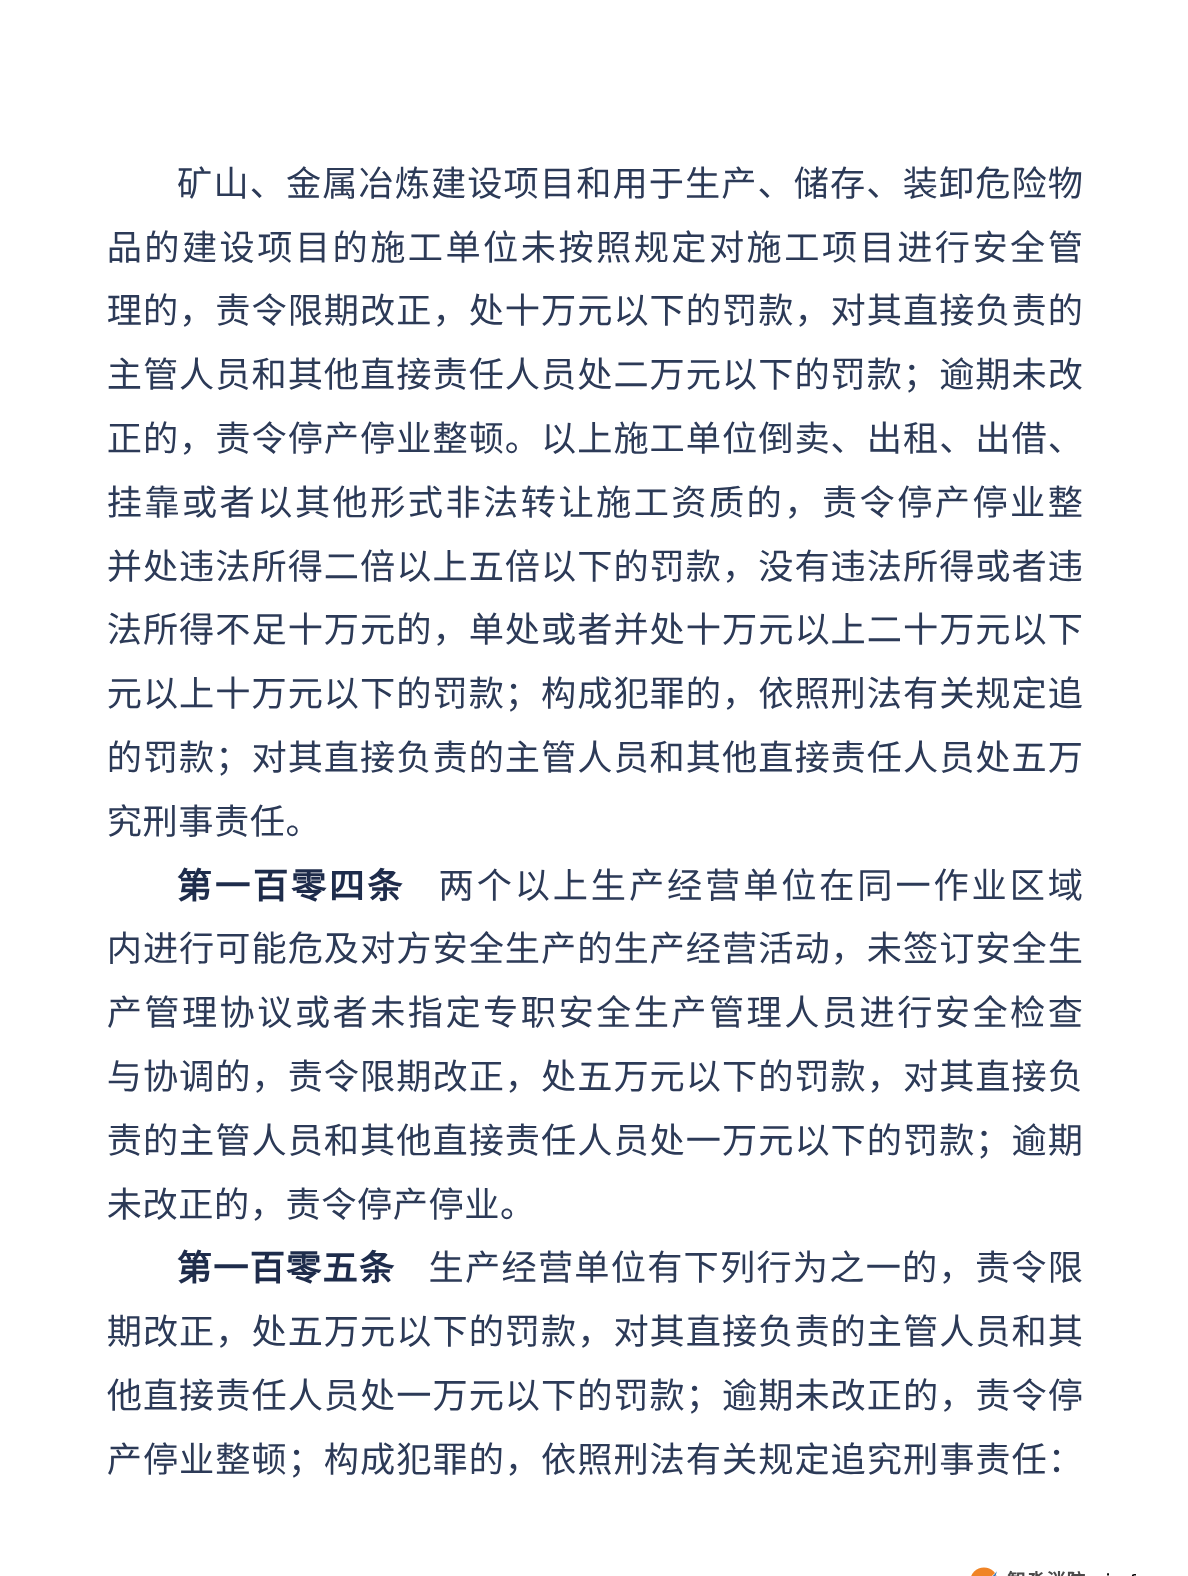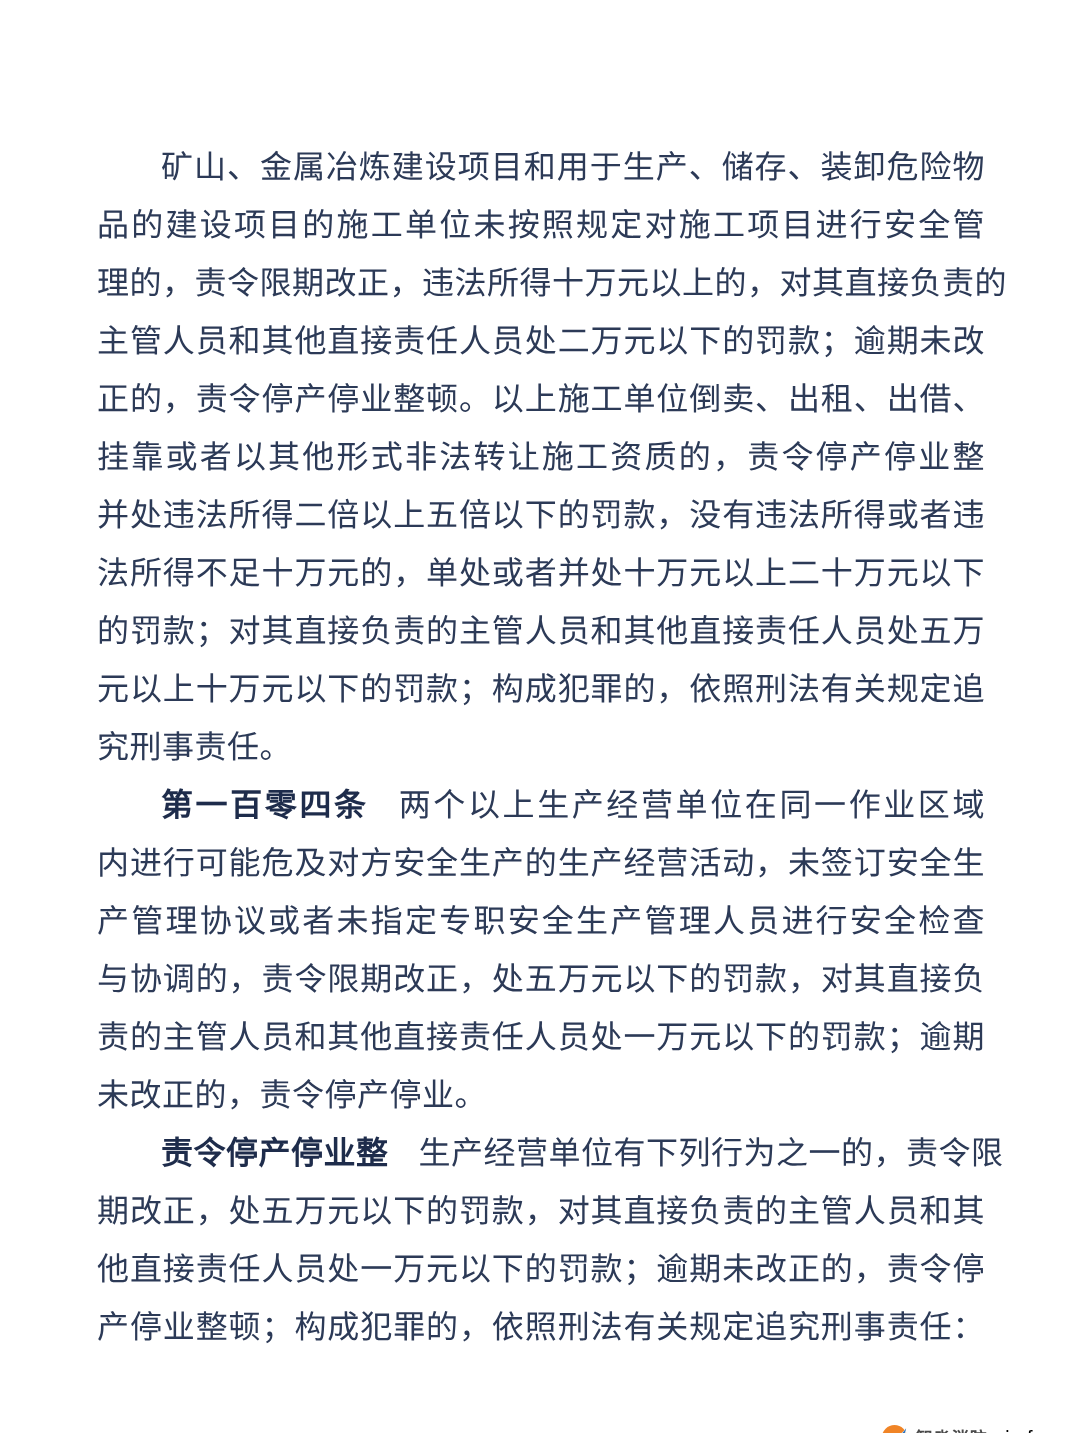--- a/index.html
+++ b/index.html
@@ -66,36 +66,36 @@
   }
 </style>
 </head>
 <body>
 
 <div class="page">
 
   <div class="text-block" style="color: rgb(44, 58, 87);">
       <div class="line indent"><span>矿山、金属冶炼建设项目和用于生产、储存、装卸危险物</span></div>
       <div class="line"><span>品的建设项目的施工单位未按照规定对施工项目进行安全管</span></div>
-      <div class="line"><span>理的，责令限期改正，违法所得十万元以上的，对其直接负责的</span></div>
+      <div class="line"><span>理的，责令限期改正，处十万元以下的罚款，对其直接负责的</span></div>
       <div class="line"><span>主管人员和其他直接责任人员处二万元以下的罚款；逾期未改</span></div>
       <div class="line"><span>正的，责令停产停业整顿。以上施工单位倒卖、出租、出借、</span></div>
       <div class="line"><span>挂靠或者以其他形式非法转让施工资质的，责令停产停业整</span></div>
       <div class="line"><span>并处违法所得二倍以上五倍以下的罚款，没有违法所得或者违</span></div>
       <div class="line"><span>法所得不足十万元的，单处或者并处十万元以上二十万元以下</span></div>
+      <div class="line"><span>元以上十万元以下的罚款；构成犯罪的，依照刑法有关规定追</span></div>
       <div class="line"><span>的罚款；对其直接负责的主管人员和其他直接责任人员处五万</span></div>
-      <div class="line"><span>元以上十万元以下的罚款；构成犯罪的，依照刑法有关规定追</span></div>
       <div class="line short"><span>究刑事责任。</span></div>
       <div class="line indent"><span class="article-no">第一百零四条</span><span>两个以上生产经营单位在同一作业区域</span></div>
       <div class="line"><span>内进行可能危及对方安全生产的生产经营活动，未签订安全生</span></div>
       <div class="line"><span>产管理协议或者未指定专职安全生产管理人员进行安全检查</span></div>
       <div class="line"><span>与协调的，责令限期改正，处五万元以下的罚款，对其直接负</span></div>
       <div class="line"><span>责的主管人员和其他直接责任人员处一万元以下的罚款；逾期</span></div>
       <div class="line short"><span>未改正的，责令停产停业。</span></div>
-      <div class="line indent"><span class="article-no">责令停产停业整</span><span>生产经营单位有下列行为之一的，责令限</span></div>
+      <div class="line indent"><span class="article-no">第一百零五条</span><span>生产经营单位有下列行为之一的，责令限</span></div>
       <div class="line"><span>期改正，处五万元以下的罚款，对其直接负责的主管人员和其</span></div>
       <div class="line"><span>他直接责任人员处一万元以下的罚款；逾期未改正的，责令停</span></div>
       <div class="line"><span>产停业整顿；构成犯罪的，依照刑法有关规定追究刑事责任：</span></div>
     </div>
 
   <div class="watermark">
     <span>
       <svg class="wm-logo" viewBox="0 0 32 32" aria-hidden="true">
         <circle cx="16" cy="15" r="13" fill="#f08426"></circle>
         <path d="M1 26 C 8 18, 14 18, 20 13 C 24 10, 27 7, 29 4 C 28 12, 24 18, 18 22 C 13 25, 7 27, 1 26 Z" fill="#ffffff"></path>

